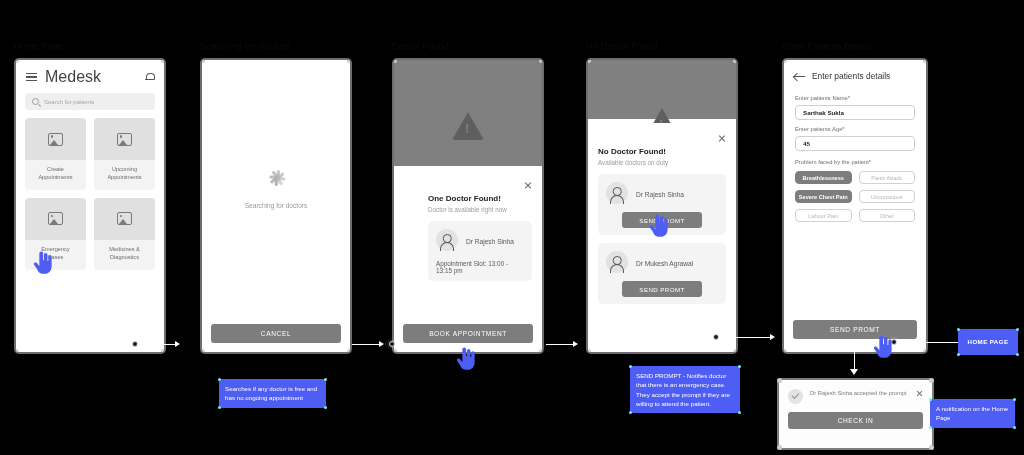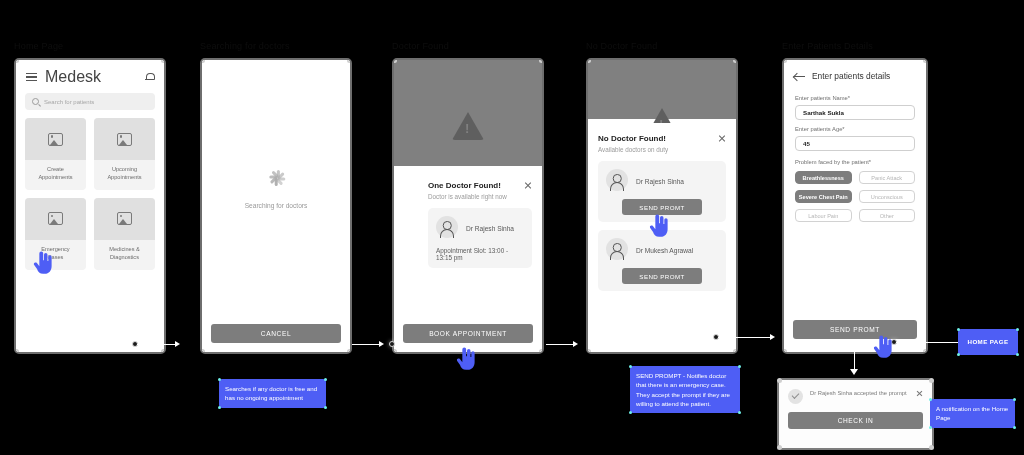--- a/index.html
+++ b/index.html
@@ -88,21 +88,21 @@
   .warn{ position:absolute; left:50%; top:52px; transform:translateX(-50%);
      width:0;height:0;border-left:16px solid transparent;border-right:16px solid transparent;
      border-bottom:28px solid #5f5f5f; border-radius:3px;}
   .warn:after{ content:"!"; position:absolute; left:-3px; top:10px; font-size:13px; color:#808080;
      font-weight:bold; line-height:1;}
 
   
   .sheet{ position:absolute; left:0; right:0; bottom:0; background:#fff;
      border-radius:10px 10px 0 0; padding:11px 10px 10px;}
   .sheet-head{ display:flex; align-items:flex-start;}
-  .sheet-title{ font-size:8px; color:#222; font-weight:bold;}
+  .sheet-title{ font-size:8px; color:#222; font-weight:bold;margin-top:13px;}
   .sheet-x{ margin-left:auto; width:8px;height:8px;position:relative; flex:0 0 auto;}
   .sheet-x:before,.sheet-x:after{content:"";position:absolute;left:0;top:3.5px;width:8px;height:1.1px;background:#666;}
   .sheet-x:before{transform:rotate(45deg)}.sheet-x:after{transform:rotate(-45deg)}
   .sheet-sub{ font-size:6.3px; color:#9b9b9b; margin-top:3px;}
   .doc-card{ background:#f4f4f4; border-radius:5px; padding:8px 8px 7px; margin-top:8px;}
   .doc-row{ display:flex; align-items:flex-start; gap:8px;}
   .avatar{ width:22px;height:22px;border-radius:50%;background:#e2e2e2;position:relative;flex:0 0 auto;}
   .avatar:before{content:"";position:absolute;left:50%;top:5px;transform:translateX(-50%);
      width:6.5px;height:6.5px;border:1.2px solid #555;border-radius:50%;}
   .avatar:after{content:"";position:absolute;left:50%;top:12.5px;transform:translateX(-50%);

